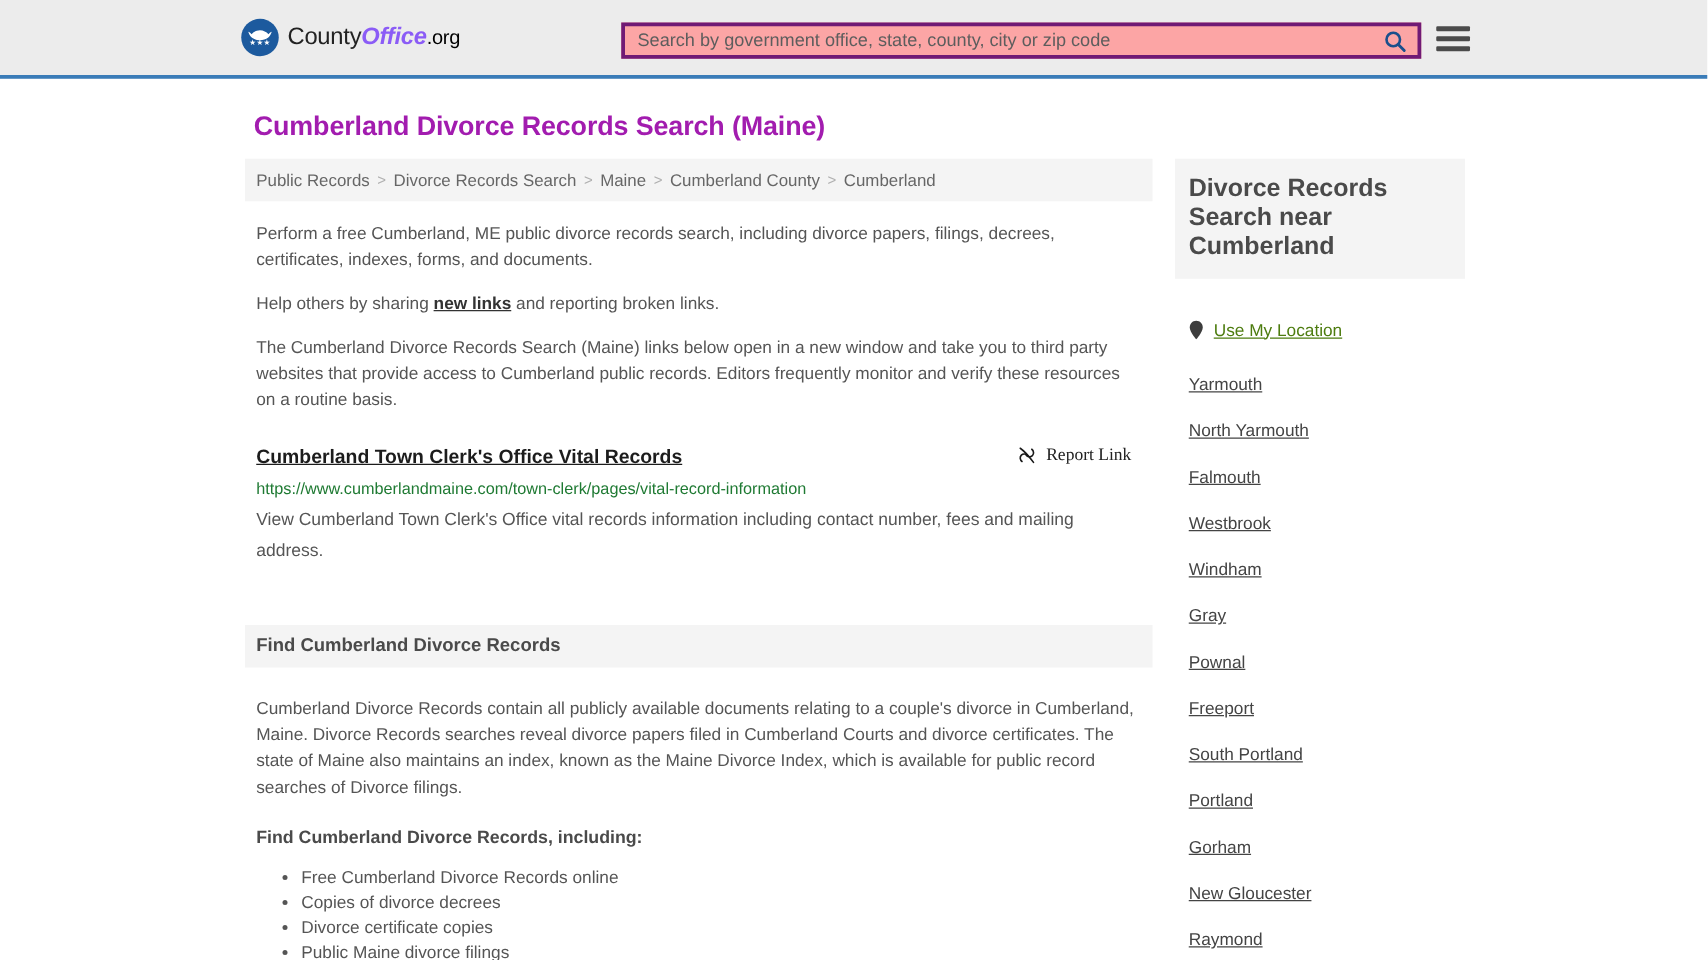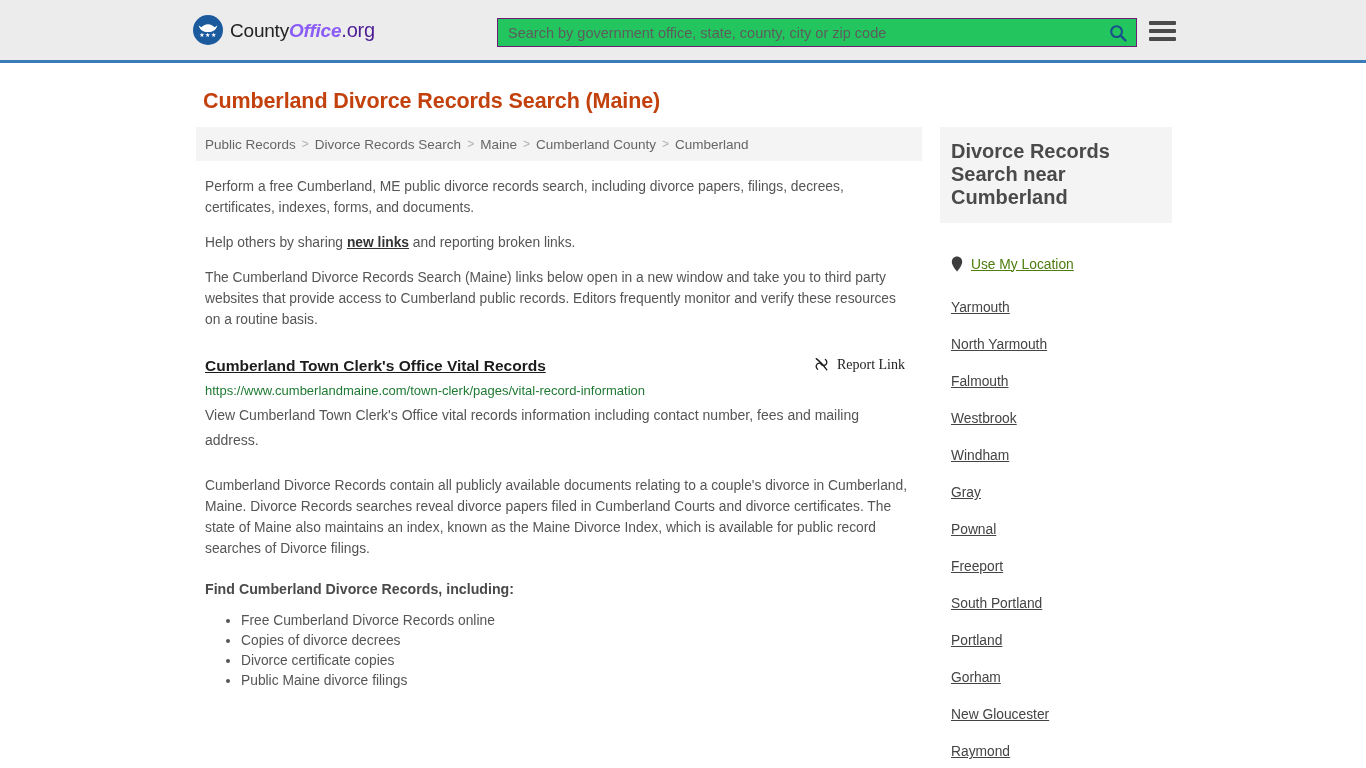--- a/index.html
+++ b/index.html
@@ -48,30 +48,30 @@
     margin-top: -1px;
   }
   .brand-text {
     font-size: 19px;
     color: #2b2b2b;
     white-space: nowrap;
     letter-spacing: -0.2px;
   }
   .brand-text .b1 { color: #222222; }
   .brand-text .b2 { color: #8b5cf6; font-weight: bold; font-style: italic; }
-  .brand-text .b3 { color: #4c1d95; font-size: 20px; }
+  .brand-text .b3 { color: #000000; font-size: 16px; }
 
   .search-wrap {
     position: absolute;
     left: 497px;
     top: 18px;
     width: 640px;
     height: 29px;
-    background: #22c55e;
-    border: 1px solid #701a75;
+    background: #fca5a5;
+    border: 3px solid #701a75;
     display: flex;
     align-items: flex-start;
   }
   .search-input {
     flex: 1;
     border: none;
     outline: none;
     background: transparent;
     font-family: "Liberation Sans", sans-serif;
     font-size: 14.5px;
@@ -115,21 +115,21 @@
     position: relative;
     width: 1366px;
   }
   .page-title {
     margin: 0;
     position: absolute;
     left: 203px;
     top: 26px;
     font-size: 21.5px;
     font-weight: bold;
-    color: #c2410c;
+    color: #a21caf;
     letter-spacing: -0.1px;
   }
   .columns {
     position: absolute;
     left: 0; top: 64px;
     width: 1366px;
   }
   .main-col {
     position: absolute;
     left: 196px;
@@ -359,20 +359,21 @@
               <path d="M4.6 13.2 C3.0 12.0 2.6 9.6 4.1 8.1 C5.6 6.6 8.0 7.1 9.1 8.6" fill="none" stroke="#1a1a1a" stroke-width="1.3" stroke-linecap="round"></path>
               <path d="M12.4 3.4 C14.0 4.6 14.4 7.0 12.9 8.5 C11.4 10.0 9.0 9.5 7.9 8.0" fill="none" stroke="#1a1a1a" stroke-width="1.3" stroke-linecap="round"></path>
             </svg>
             <span>Report Link</span>
           </a>
         </div>
         <a class="result-url" href="#">https://www.cumberlandmaine.com/town-clerk/pages/vital-record-information</a>
         <p class="result-desc">View Cumberland Town Clerk's Office vital records information including contact number, fees and mailing address.</p>
       </div>
 
+      <div class="section-head">Find Cumberland Divorce Records</div>
       <div class="section-body">
         <p>Cumberland Divorce Records contain all publicly available documents relating to a couple's divorce in Cumberland, Maine. Divorce Records searches reveal divorce papers filed in Cumberland Courts and divorce certificates. The state of Maine also maintains an index, known as the Maine Divorce Index, which is available for public record searches of Divorce filings.</p>
         <p class="sub-head">Find Cumberland Divorce Records, including:</p>
         <ul class="bullets">
           <li>Free Cumberland Divorce Records online</li>
           <li>Copies of divorce decrees</li>
           <li>Divorce certificate copies</li>
           <li>Public Maine divorce filings</li>
 
         </ul>

